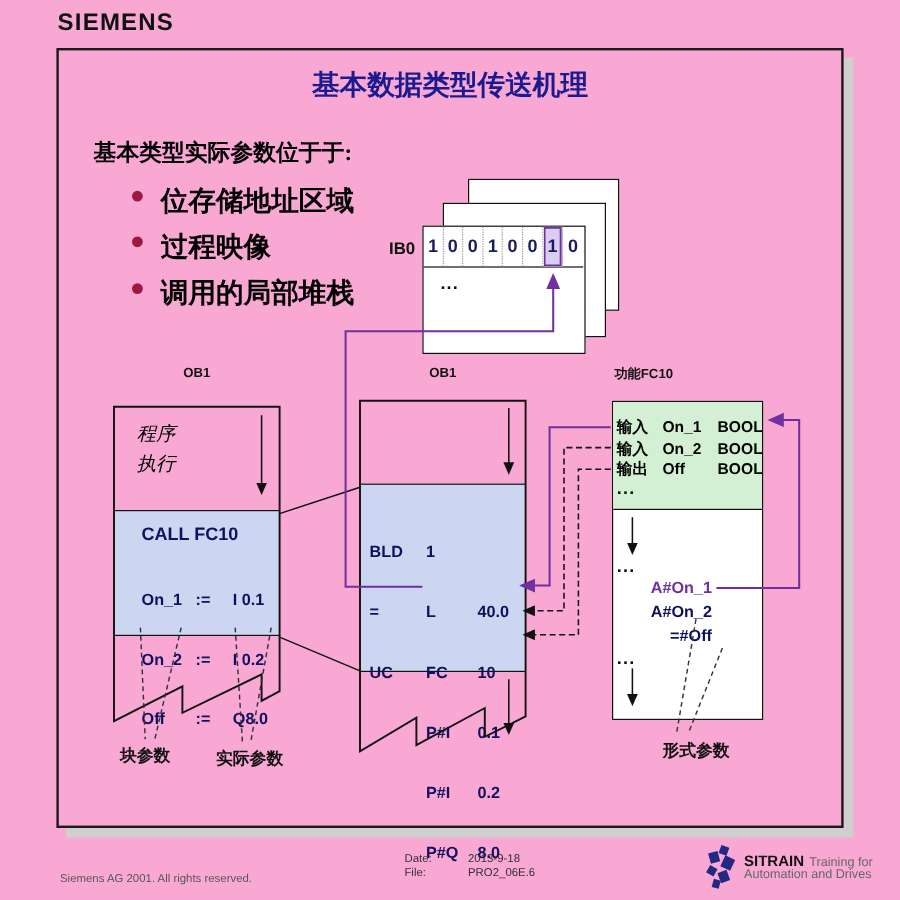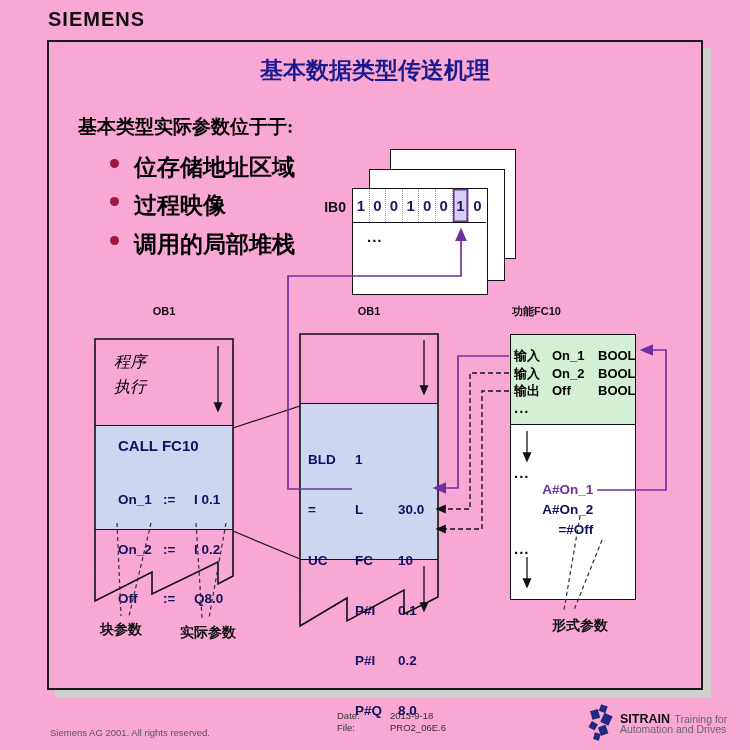--- a/index.html
+++ b/index.html
@@ -97,21 +97,21 @@
   <div class="abs code" style="left:118px;top:460px;">
     <div class="prow"><span class="pn">On_1</span><span class="po">:=</span><span>I 0.1</span></div>
     <div class="prow"><span class="pn">On_2</span><span class="po">:=</span><span>I 0.2</span></div>
     <div class="prow"><span class="pn">Off</span><span class="po">:=</span><span>Q8.0</span></div>
   </div>
 
   <div class="abs boxtitle" style="left:339px;top:305px;width:60px;">OB1</div>
   <div class="abs bluefill" style="left:300px;top:403px;width:138px;height:157px;"></div>
   <div class="abs code" style="left:308px;top:420px;">
     <div class="crow"><span class="c1">BLD</span><span class="c2">1</span><span></span></div>
-    <div class="crow"><span class="c1">=</span><span class="c2">L</span><span>30.0</span></div>
+    <div class="crow"><span class="c1">=</span><span class="c2">L</span><span>40.0</span></div>
     <div class="crow"><span class="c1">UC</span><span class="c2">FC</span><span>10</span></div>
     <div class="crow"><span class="c1"></span><span class="c2">P#I</span><span>0.1</span></div>
     <div class="crow"><span class="c1"></span><span class="c2">P#I</span><span>0.2</span></div>
     <div class="crow"><span class="c1"></span><span class="c2">P#Q</span><span>8.0</span></div>
     
   </div>
 
   <div class="abs boxtitle" style="left:512px;top:304px;width:90px;text-align:left;">功能FC10</div>
   <div class="abs greenbox">
     <div class="greentop"></div>

